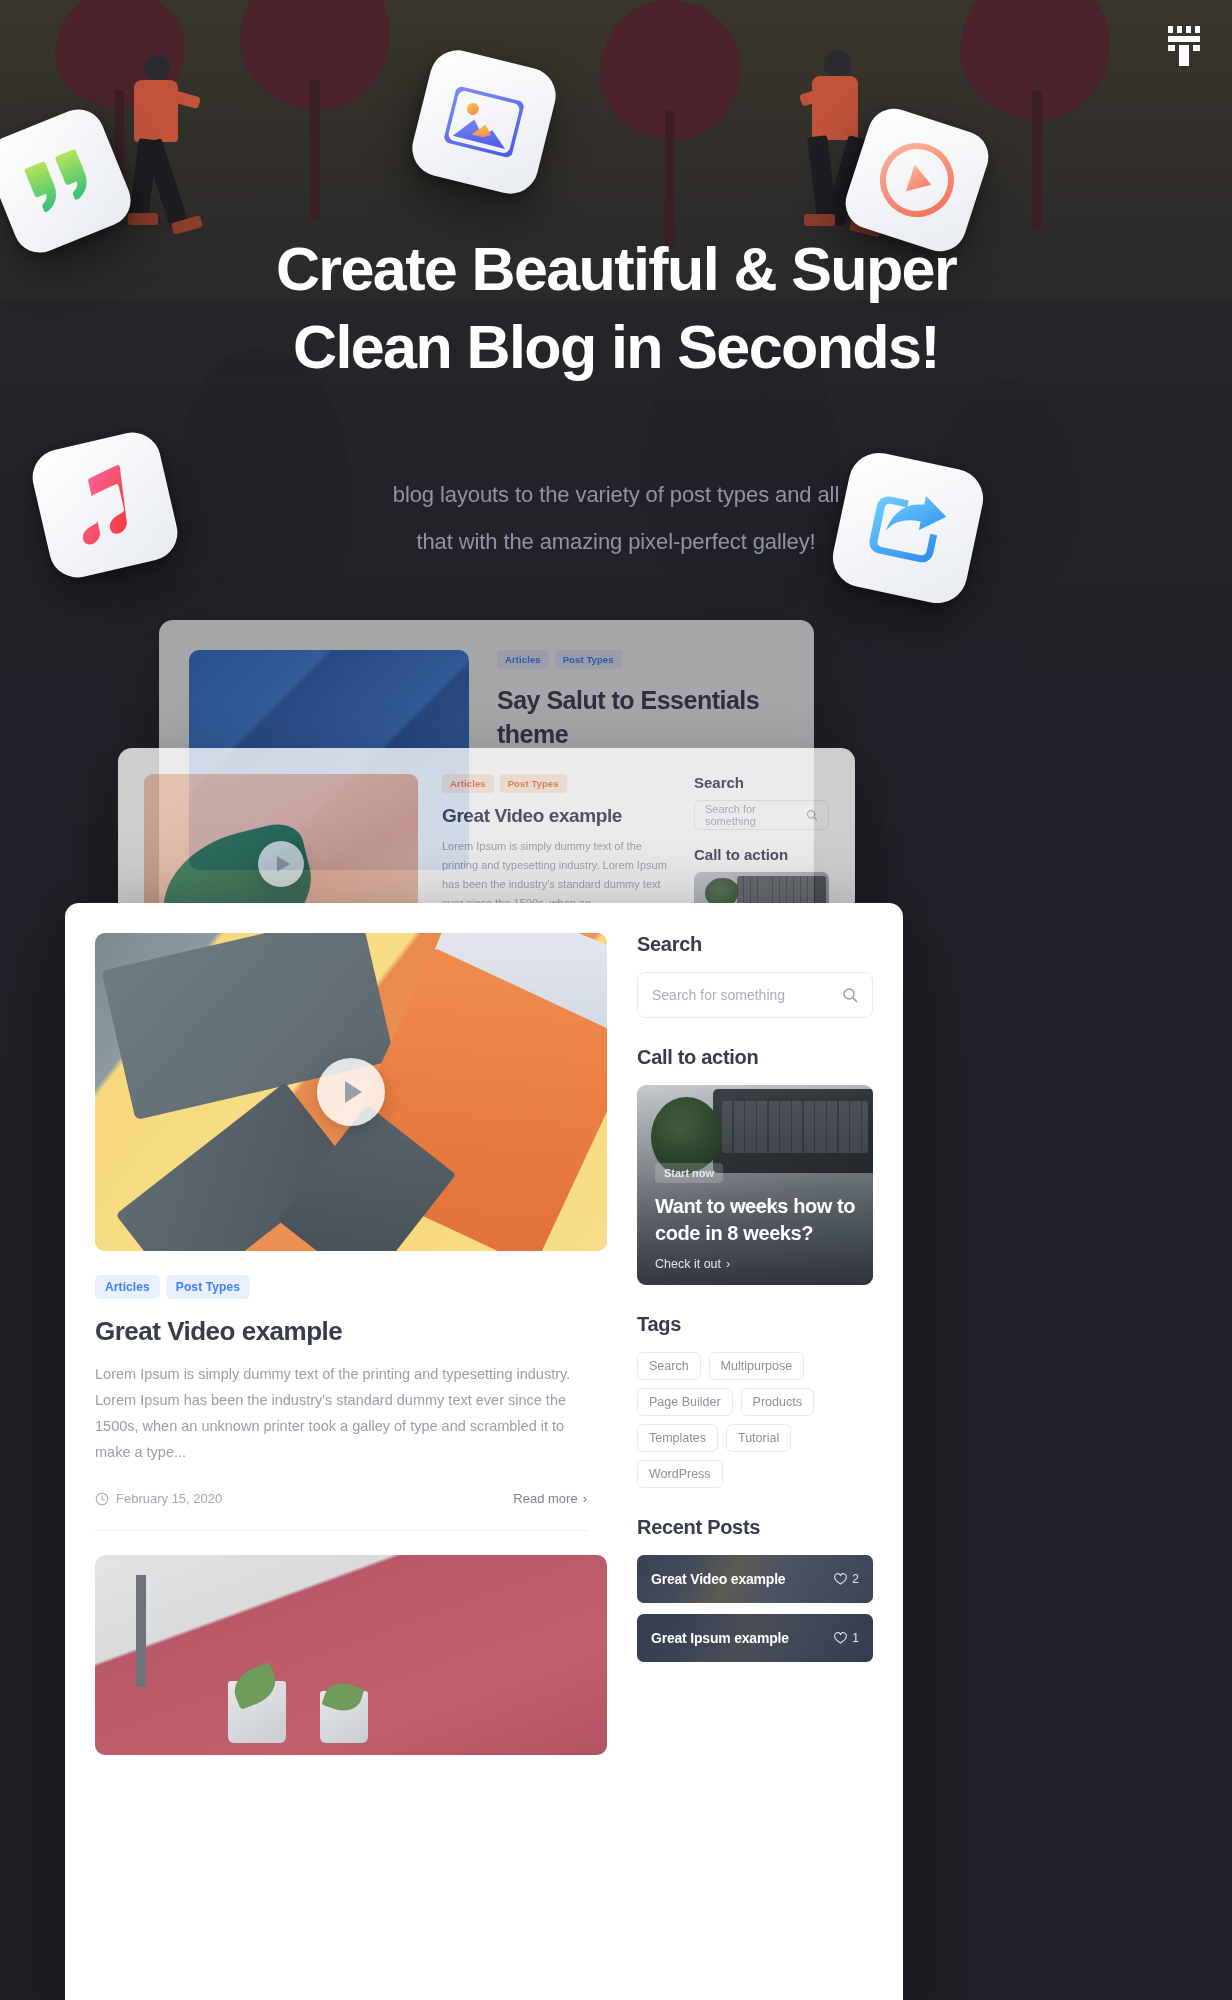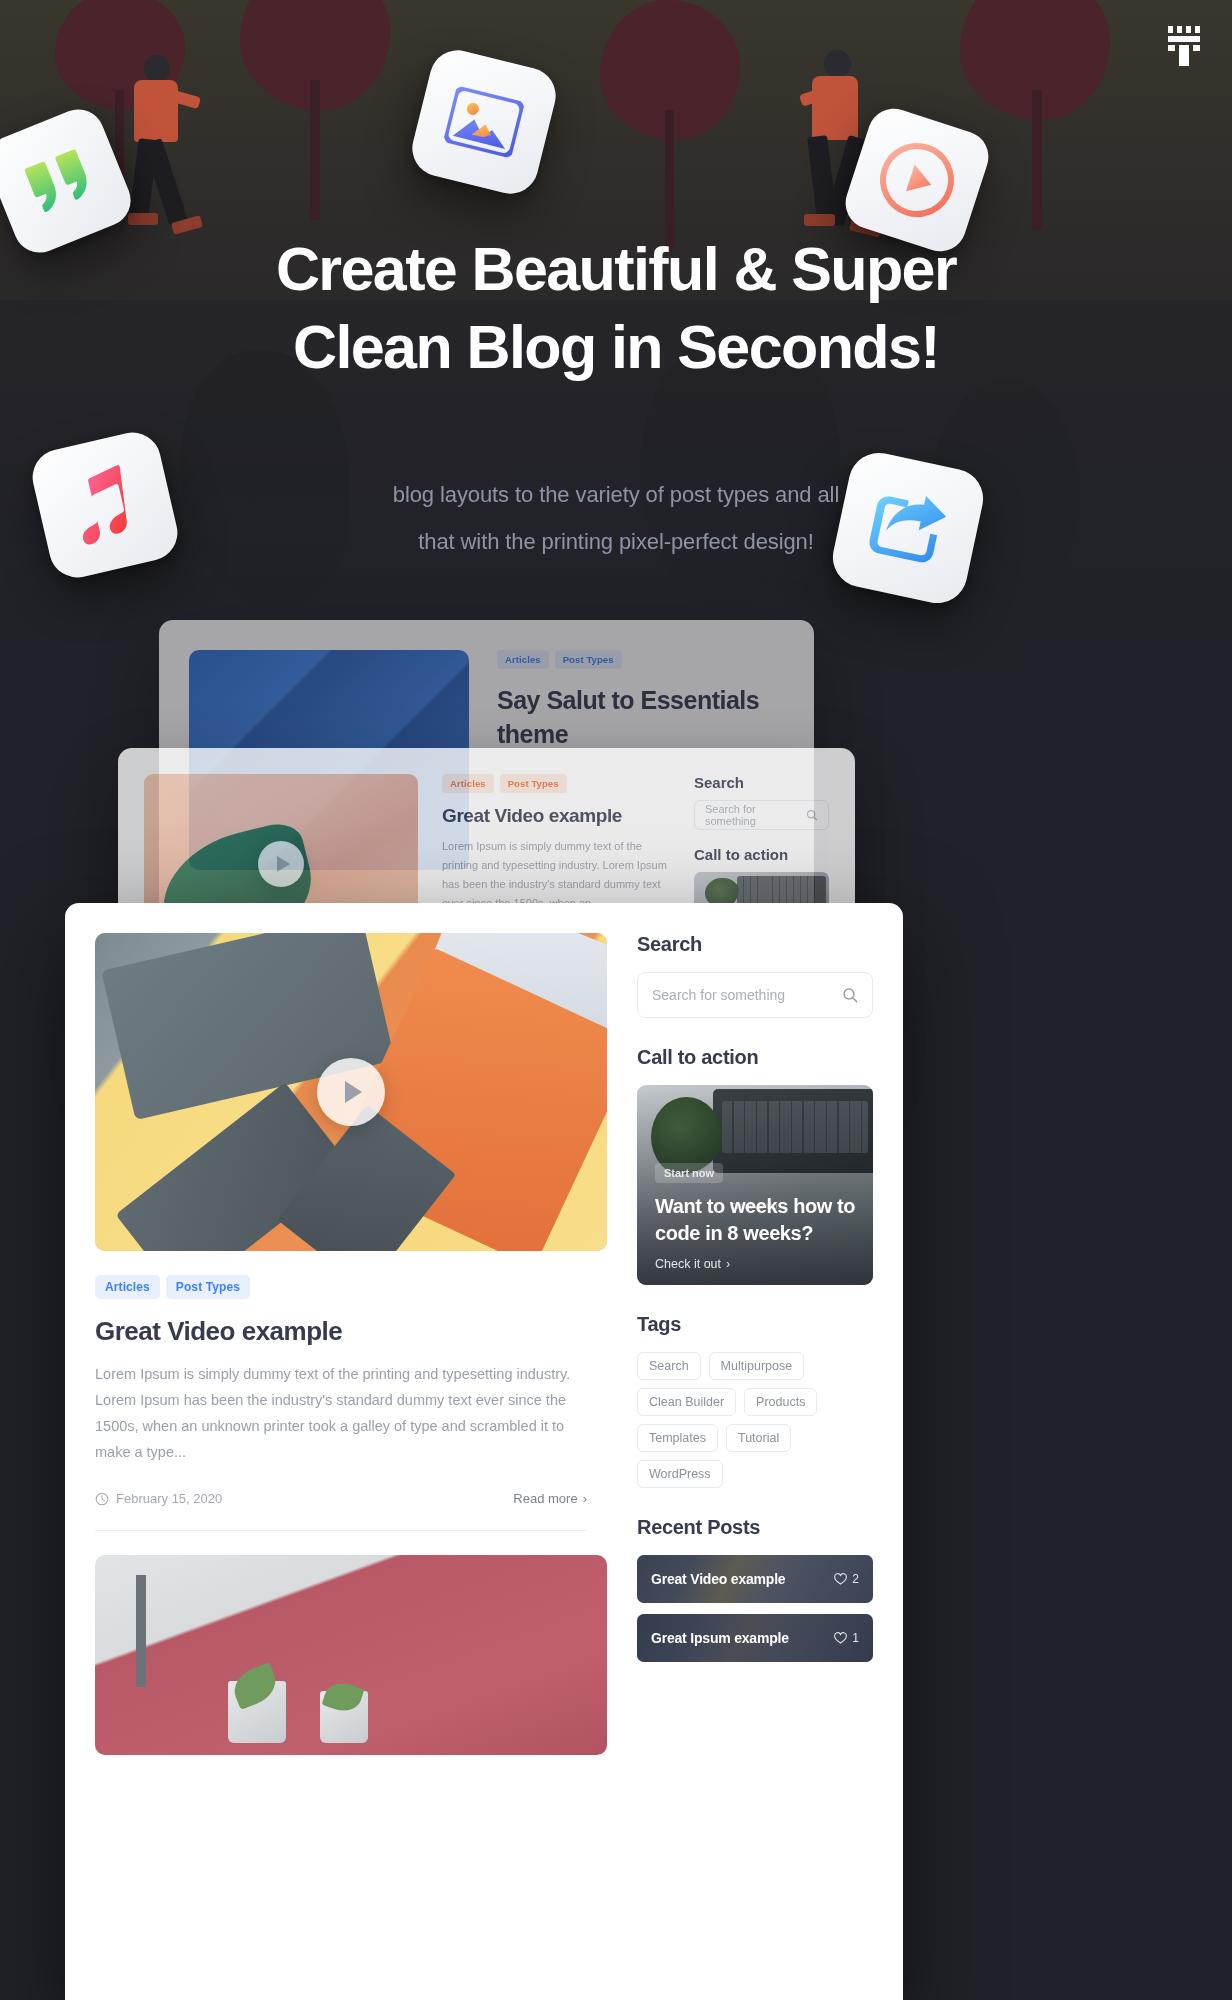--- a/index.html
+++ b/index.html
@@ -416,21 +416,21 @@
 </div>
 
 <div class="hero-text">
   <h1 class="hero-title">
     <span>Create Beautiful &amp; Super</span><br>
     <span>Clean Blog in Seconds!</span>
   </h1>
   <p class="hero-sub">
     <br>
     <span>blog layouts to the variety of post types and all</span><br>
-    <span>that with the printing pixel-perfect design!</span>
+    <span>that with the amazing pixel-perfect galley!</span>
   </p>
 </div>
 
 <div class="stack">
 
   <div class="card card-back">
     <div class="card-inner">
       <div style="width:310px;padding:30px 0 0 30px;">
         <div style="height:220px;border-radius:10px;background:linear-gradient(135deg,#2f6fd0 0%,#3f82e4 28%,#2c63bd 29%,#3d7ede 58%,#2a5fb6 59%,#4386e8 100%);"></div>
       </div>
@@ -563,21 +563,21 @@
               <span>Check it out</span>
               <span>›</span>
             </span>
           </div>
         </div>
 
         <h3 class="side-h" style="margin-top:28px;">Tags</h3>
         <div class="tag-list">
           <span class="tag">Search</span>
           <span class="tag">Multipurpose</span>
-          <span class="tag">Clean Builder</span>
+          <span class="tag">Page Builder</span>
           <span class="tag">Products</span>
           <span class="tag">Templates</span>
           <span class="tag">Tutorial</span>
           <span class="tag">WordPress</span>
         </div>
 
         <h3 class="side-h" style="margin-top:28px;">Recent Posts</h3>
         <div class="recent-list">
 
           <div class="recent-item">

